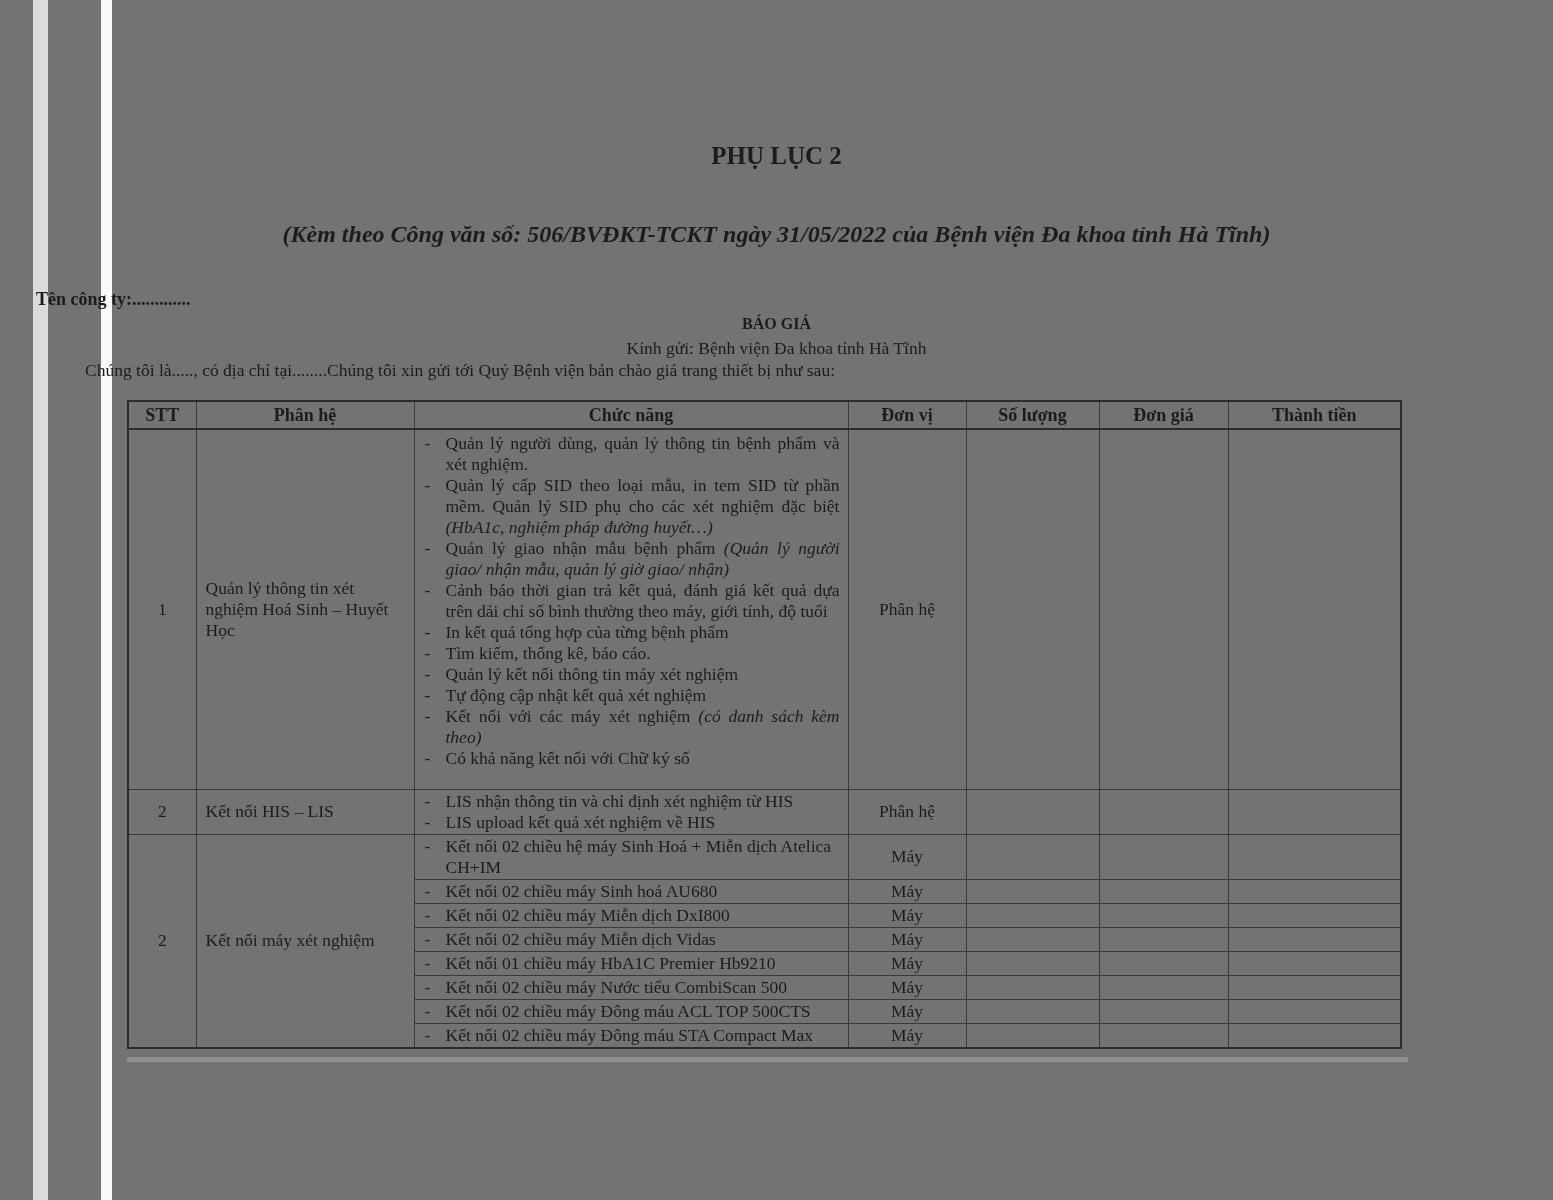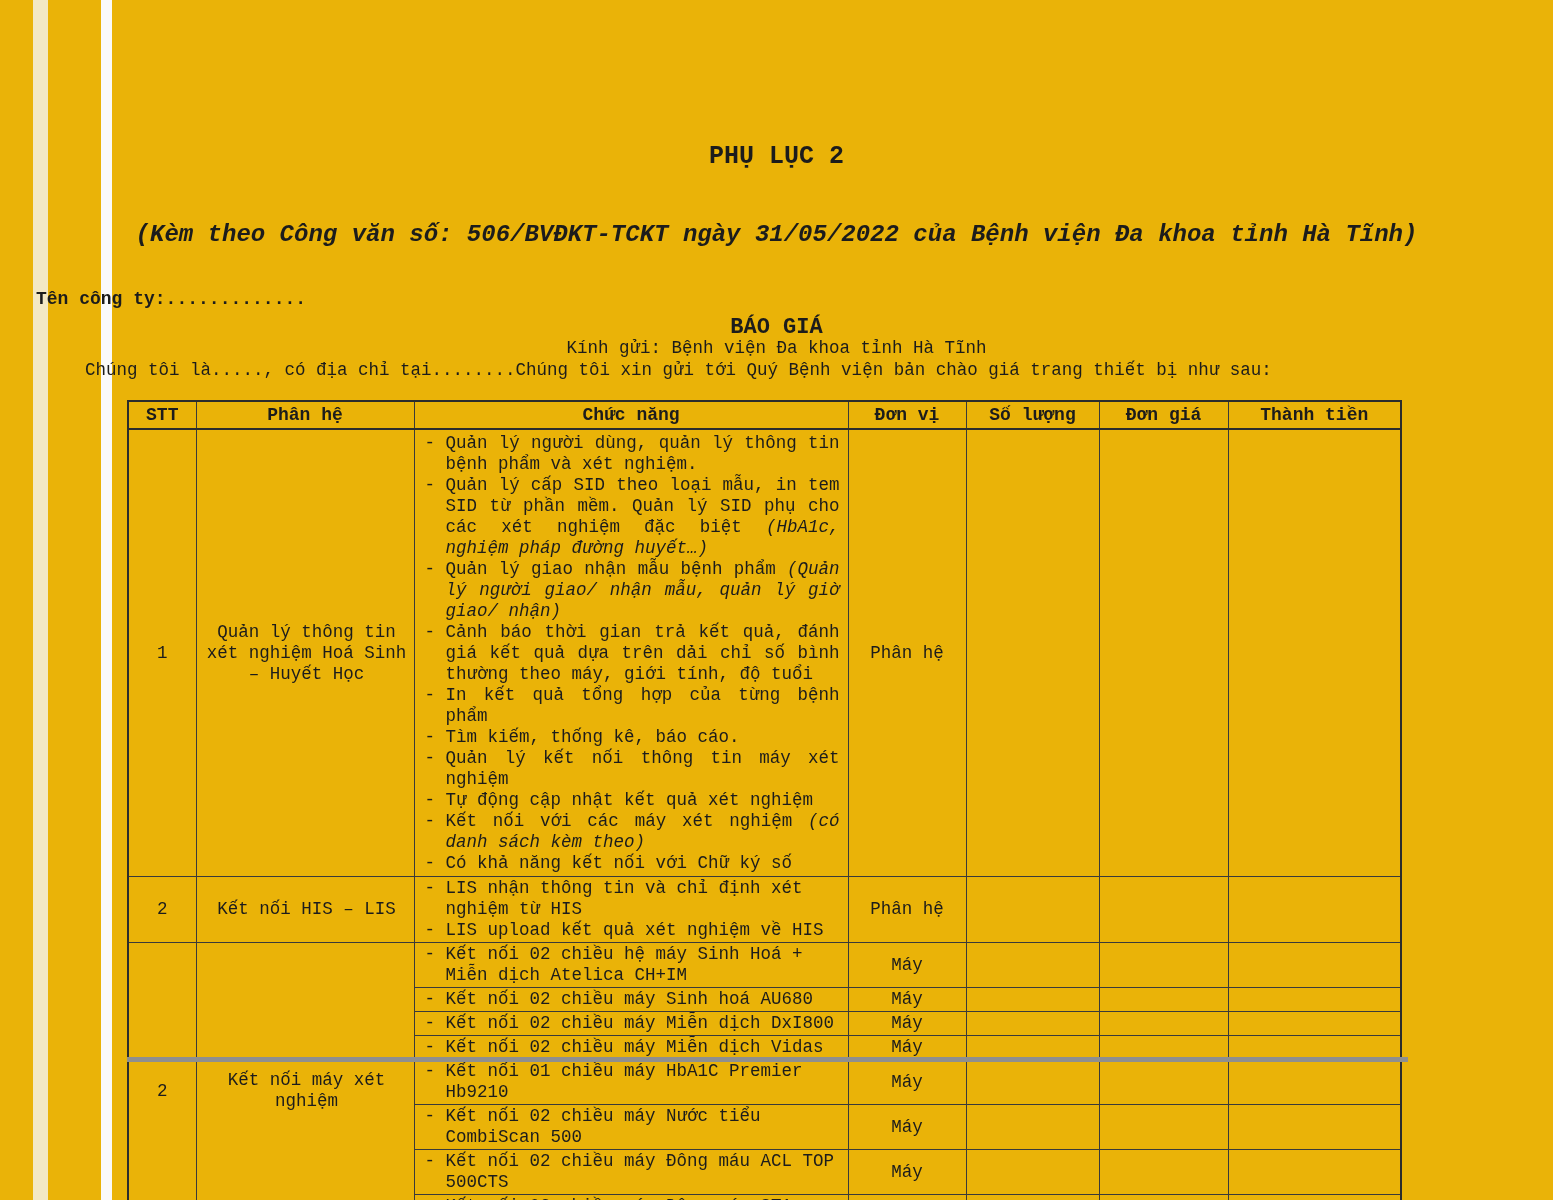--- a/index.html
+++ b/index.html
@@ -1,37 +1,37 @@
 <!DOCTYPE html>
 <html><head>
 <meta charset="utf-8">
 <style>
   html,body { margin:0; padding:0; background:#ffffff; }
   .page {
     position:relative;
     width:1553px; height:1200px;
-    background:#eab308;
-    font-family:Liberation Mono, monospace;
+    background:#737373;
+    font-family:Liberation Serif, serif;
     color:#1c1c1c;
     overflow:hidden;
   }
   
   .scan-band-a { position:absolute; left:33px; top:0; width:15px; height:100%; background:#f5f5f5; opacity:.8; }
   .scan-band-b { position:absolute; left:101px; top:0; width:11px; height:100%; background:#fafafa; }
 
   .title-1 { position:absolute; top:142px; left:0; width:100%; text-align:center;
              font-size:25px; font-weight:bold; }
   .title-2 { position:absolute; top:183px; left:0; width:100%; text-align:center;
              font-size:25px; font-weight:bold; }
   .title-3 { position:absolute; top:221px; left:0; width:100%; text-align:center;
              font-size:24px; font-weight:bold; font-style:italic; }
 
   .company-line { position:absolute; top:289px; left:36px; font-size:18px; font-weight:bold; }
   .quote-heading { position:absolute; top:315px; left:0; width:100%; text-align:center;
-                   font-size:22px; font-weight:bold; }
+                   font-size:16px; font-weight:bold; }
   .salutation { position:absolute; top:338px; left:0; width:100%; text-align:center; font-size:17.5px; }
   .intro-line { position:absolute; top:360px; left:85px; font-size:17.5px; }
 
   table.quote-table {
     position:absolute; left:127px; top:400px;
     width:1273px;
     border-collapse:collapse;
     table-layout:fixed;
     border:2px solid #2c2c2c;
   }
@@ -44,21 +44,21 @@
     line-height:21px;
     color:#1c1c1c;
     overflow:hidden;
   }
   .quote-table th {
     font-size:18px; font-weight:bold; text-align:center;
     height:28px;
     border-bottom:2px solid #2c2c2c;
   }
   td.c-stt { text-align:center; }
-  td.c-module { padding:2px 6px 2px 9px; text-align:center; }
+  td.c-module { padding:2px 6px 2px 9px; text-align:left; }
   td.c-func { vertical-align:top; padding:3px 8px 2px 10px; }
   td.c-func.mid { vertical-align:middle; padding-top:1px; padding-bottom:1px; }
   td.c-unit { text-align:center; }
   .bullet { display:flex; }
   .bullet .dash { flex:0 0 21px; }
   .bullet .btxt { flex:1 1 auto; }
   .bullet .btxt.just { text-align:justify; }
   .it { font-style:italic; }
 
   .table-bottom-shadow {

